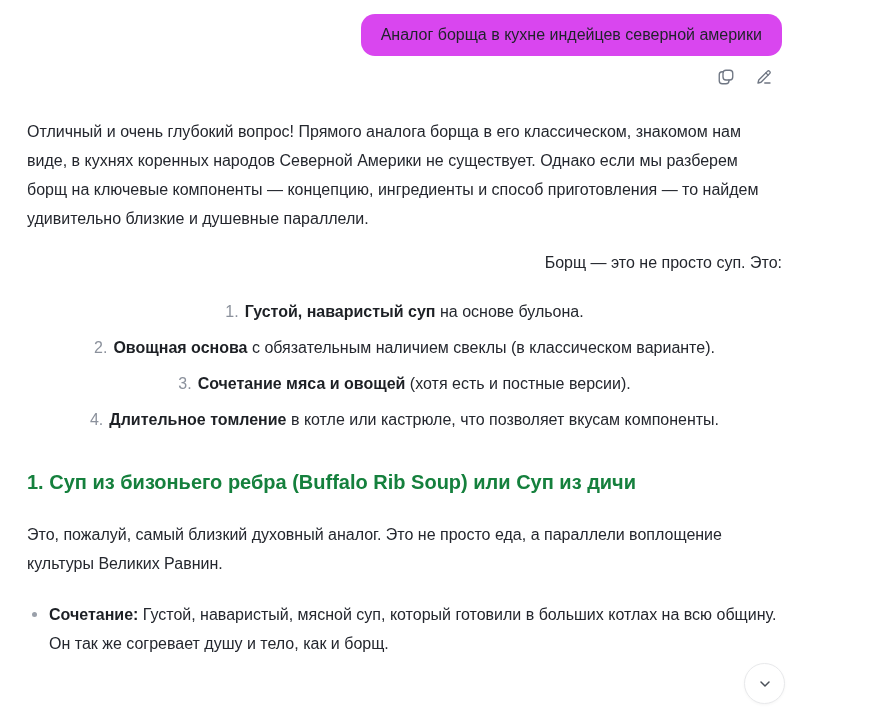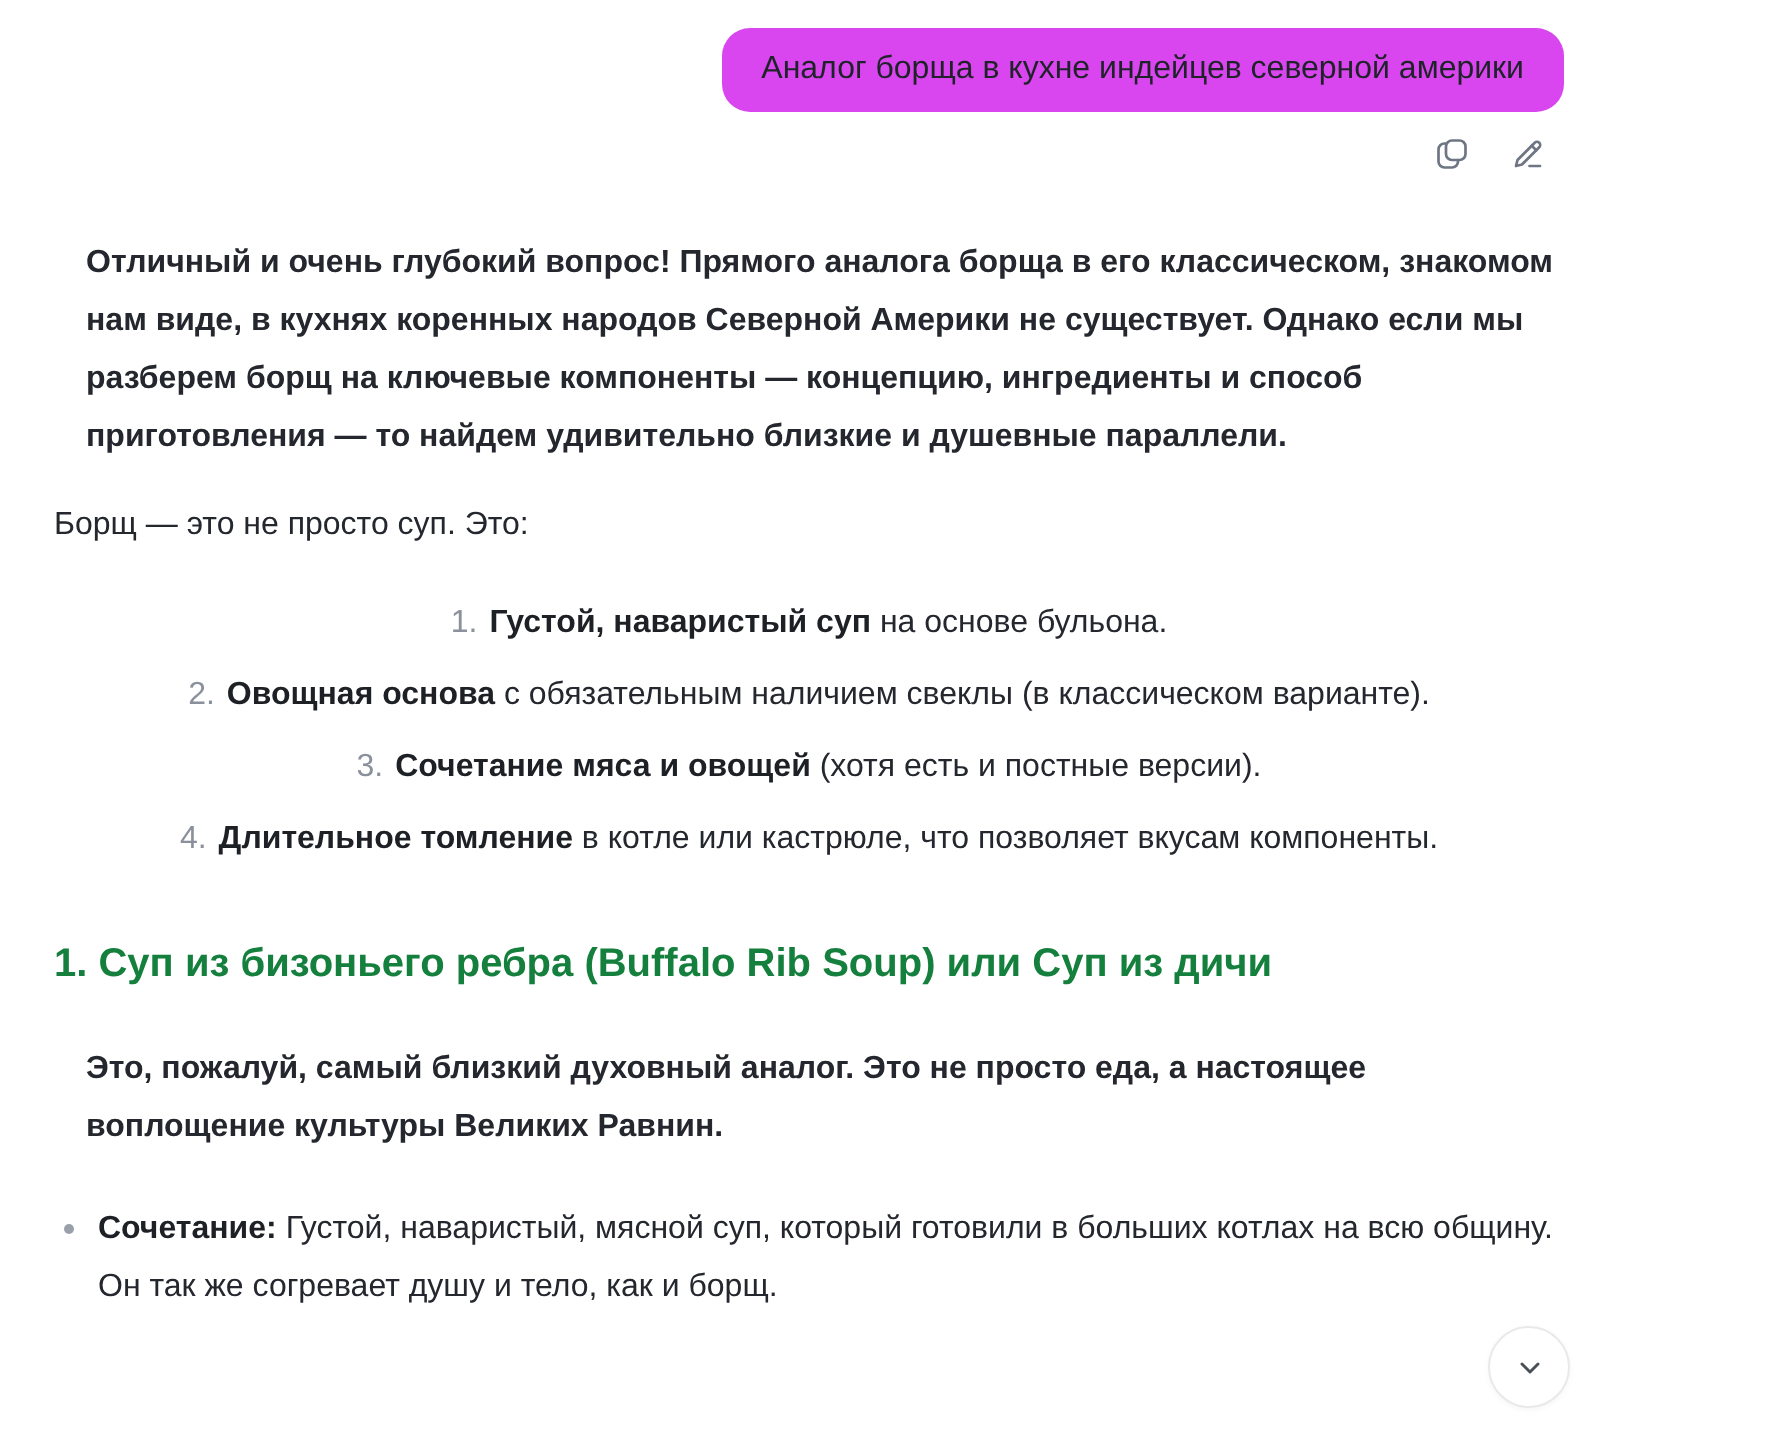--- a/index.html
+++ b/index.html
@@ -42,22 +42,22 @@
   .icon-btn {
     width: 20px; height: 20px;
     color: #6f7683;
     cursor: pointer;
     background: none; border: none;
     display: flex; align-items: center; justify-content: center;
   }
   .icon-btn svg { width: 18px; height: 18px; display: block; }
   
   .answer { font-size: 16px; line-height: 29px; }
-  .answer p.para { margin: 0 0 15px 16px; font-weight: bold; }
-  .answer p.lead { margin: 15px 0 20px 0; }
+  .answer p.para { margin: 0 0 15px 0; }
+  .answer p.lead { margin: 15px 0 20px 0; text-align: right; }
   ol.num-list {
     list-style: none;
     margin: 0 0 20px 0;
     text-align: center;
   }
   ol.num-list li {
     margin-bottom: 7px;
     padding-left: 0;
   }
   .num-marker { color: #8b919c; margin-right: 6px; }
@@ -144,21 +144,21 @@
         <span class="num-marker">3.</span><span class="bold">Сочетание мяса и овощей</span><span> (хотя есть и постные версии).</span>
       </li>
       <li>
         <span class="num-marker">4.</span><span class="bold">Длительное томление</span><span> в котле или кастрюле, что позволяет вкусам компоненты.</span>
       </li>
     </ol>
 
 
     <h2 class="section-heading">1. Суп из бизоньего ребра (Buffalo Rib Soup) или Суп из дичи</h2>
 
-    <p class="para">Это, пожалуй, самый близкий духовный аналог. Это не просто еда, а настоящее воплощение культуры Великих Равнин.</p>
+    <p class="para">Это, пожалуй, самый близкий духовный аналог. Это не просто еда, а параллели воплощение культуры Великих Равнин.</p>
 
     <ul class="bullet-list">
       <li>
         <span class="bold">Сочетание:</span><span> Густой, наваристый, мясной суп, который готовили в больших котлах на всю общину. Он так же согревает душу и тело, как и борщ.</span>
       </li>
 
     </ul>
 
   </div>
 </div>

